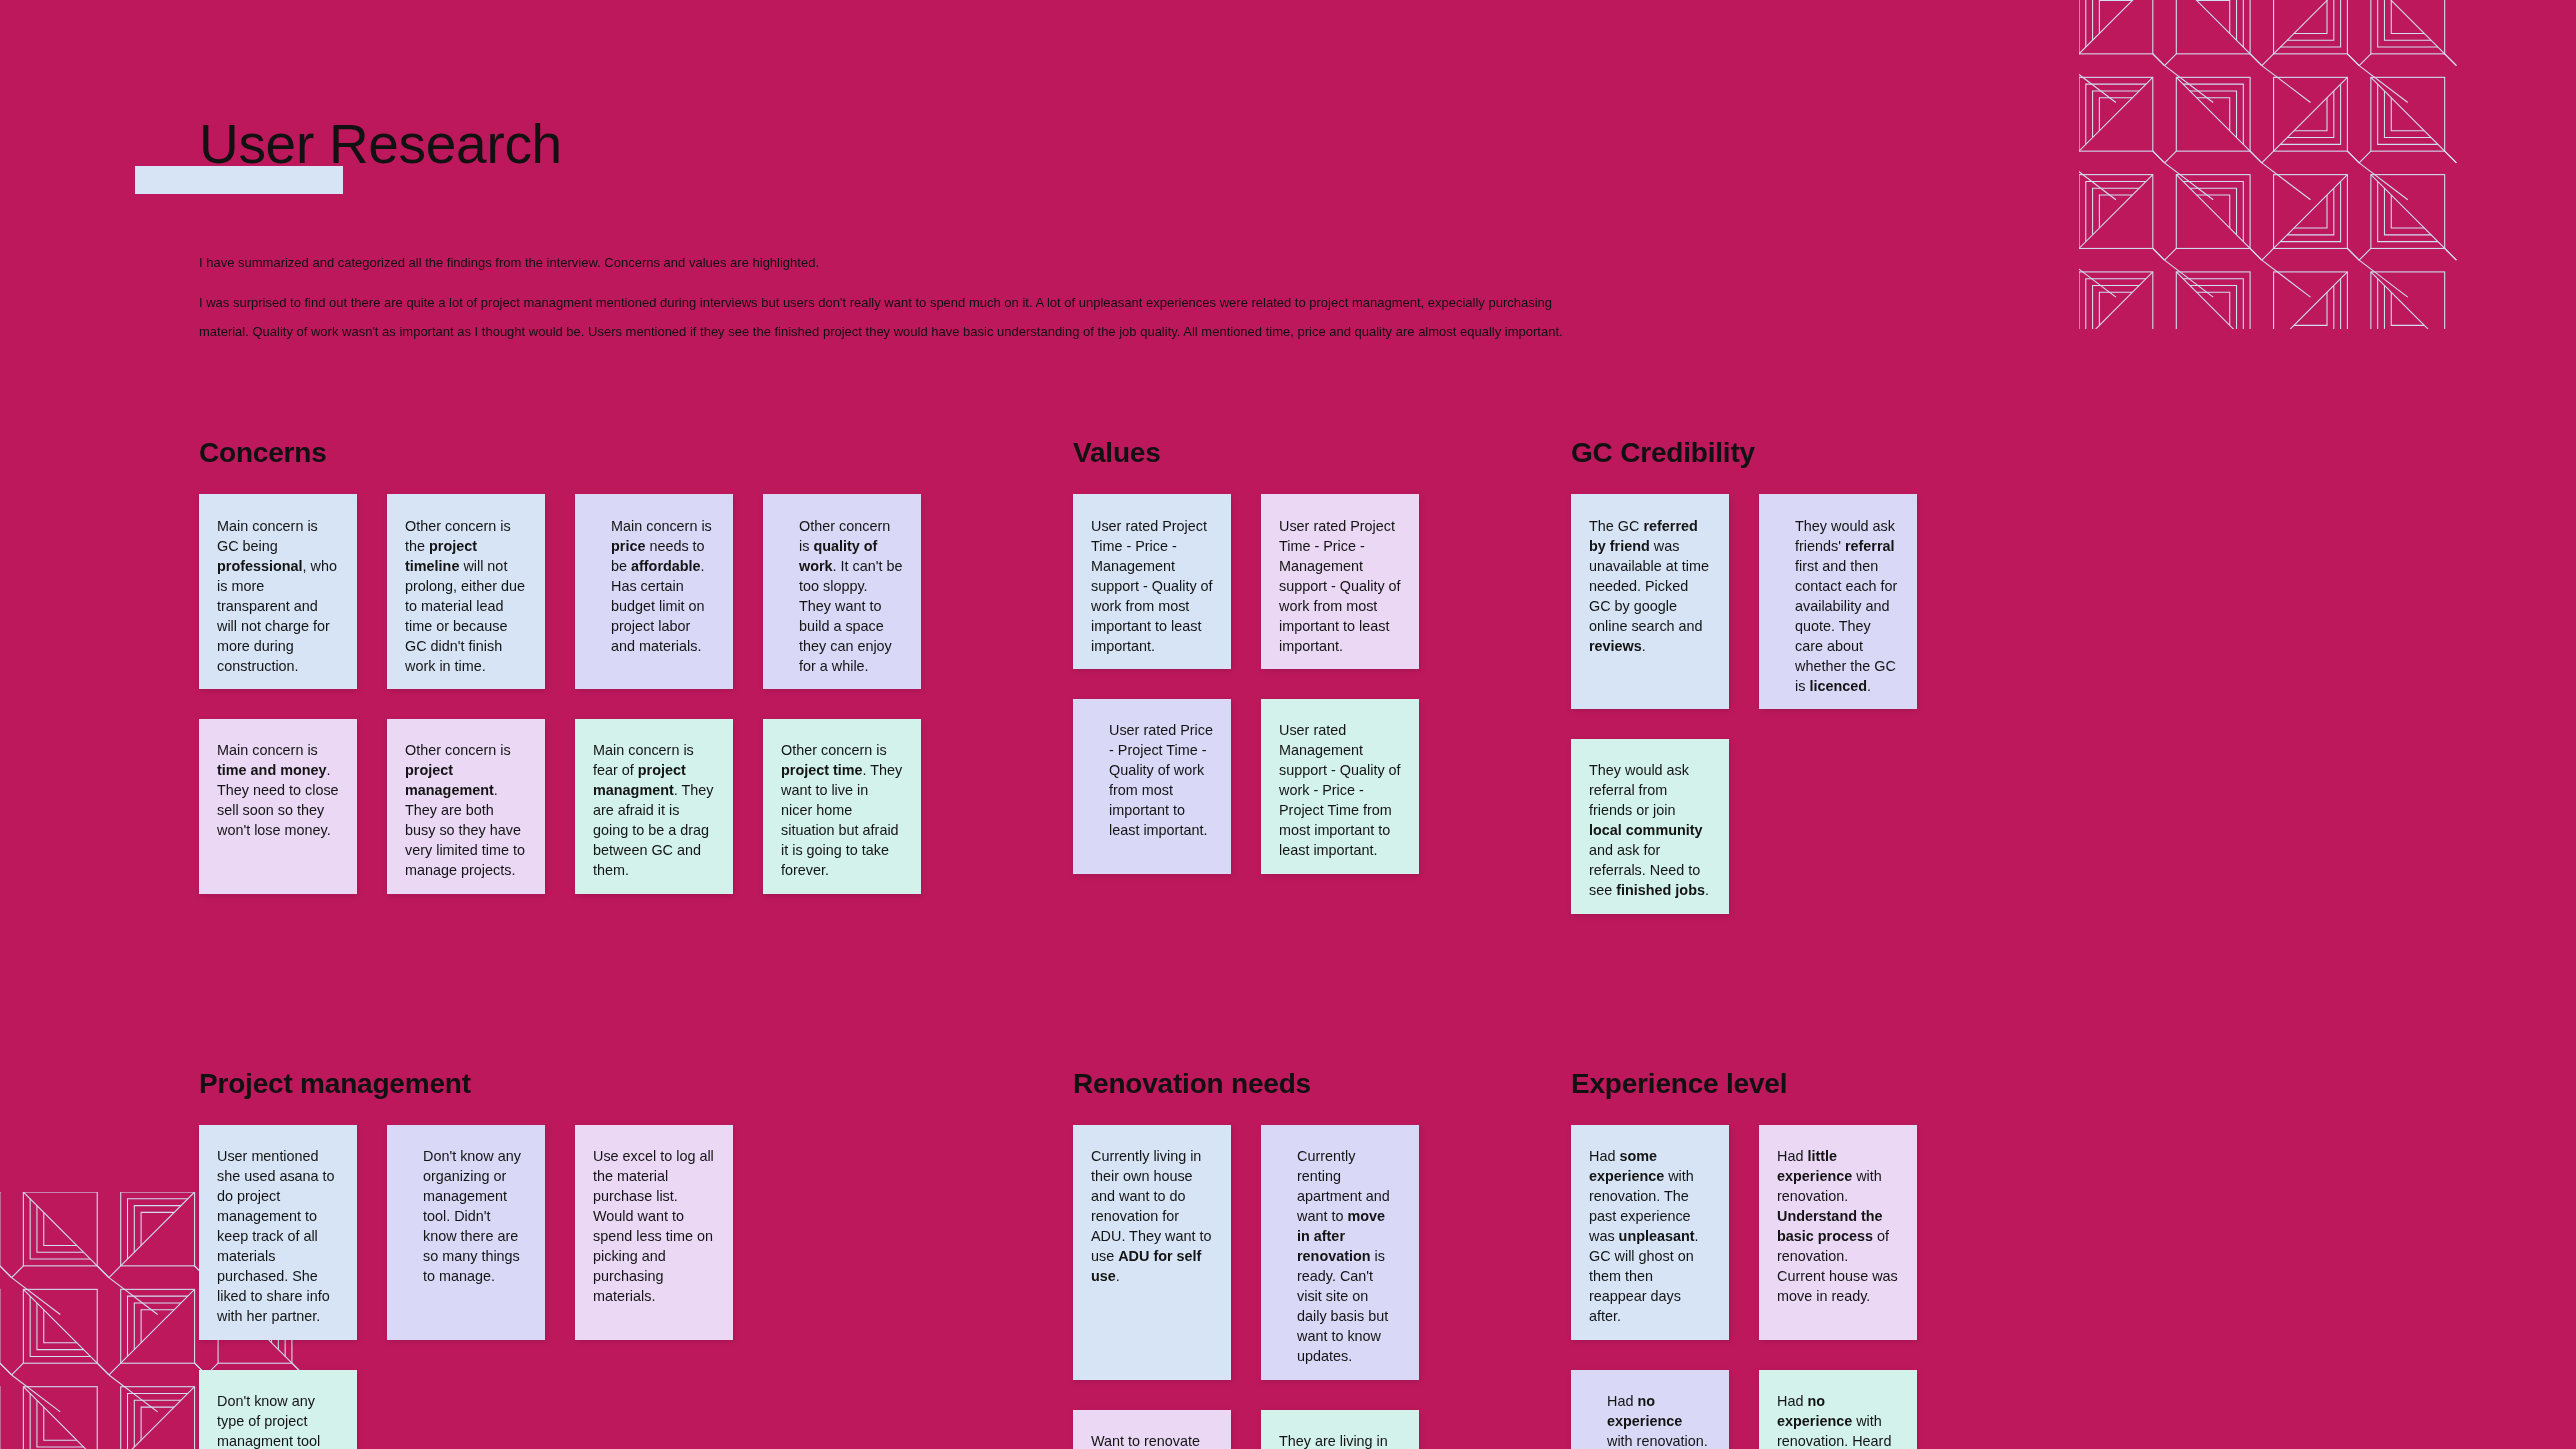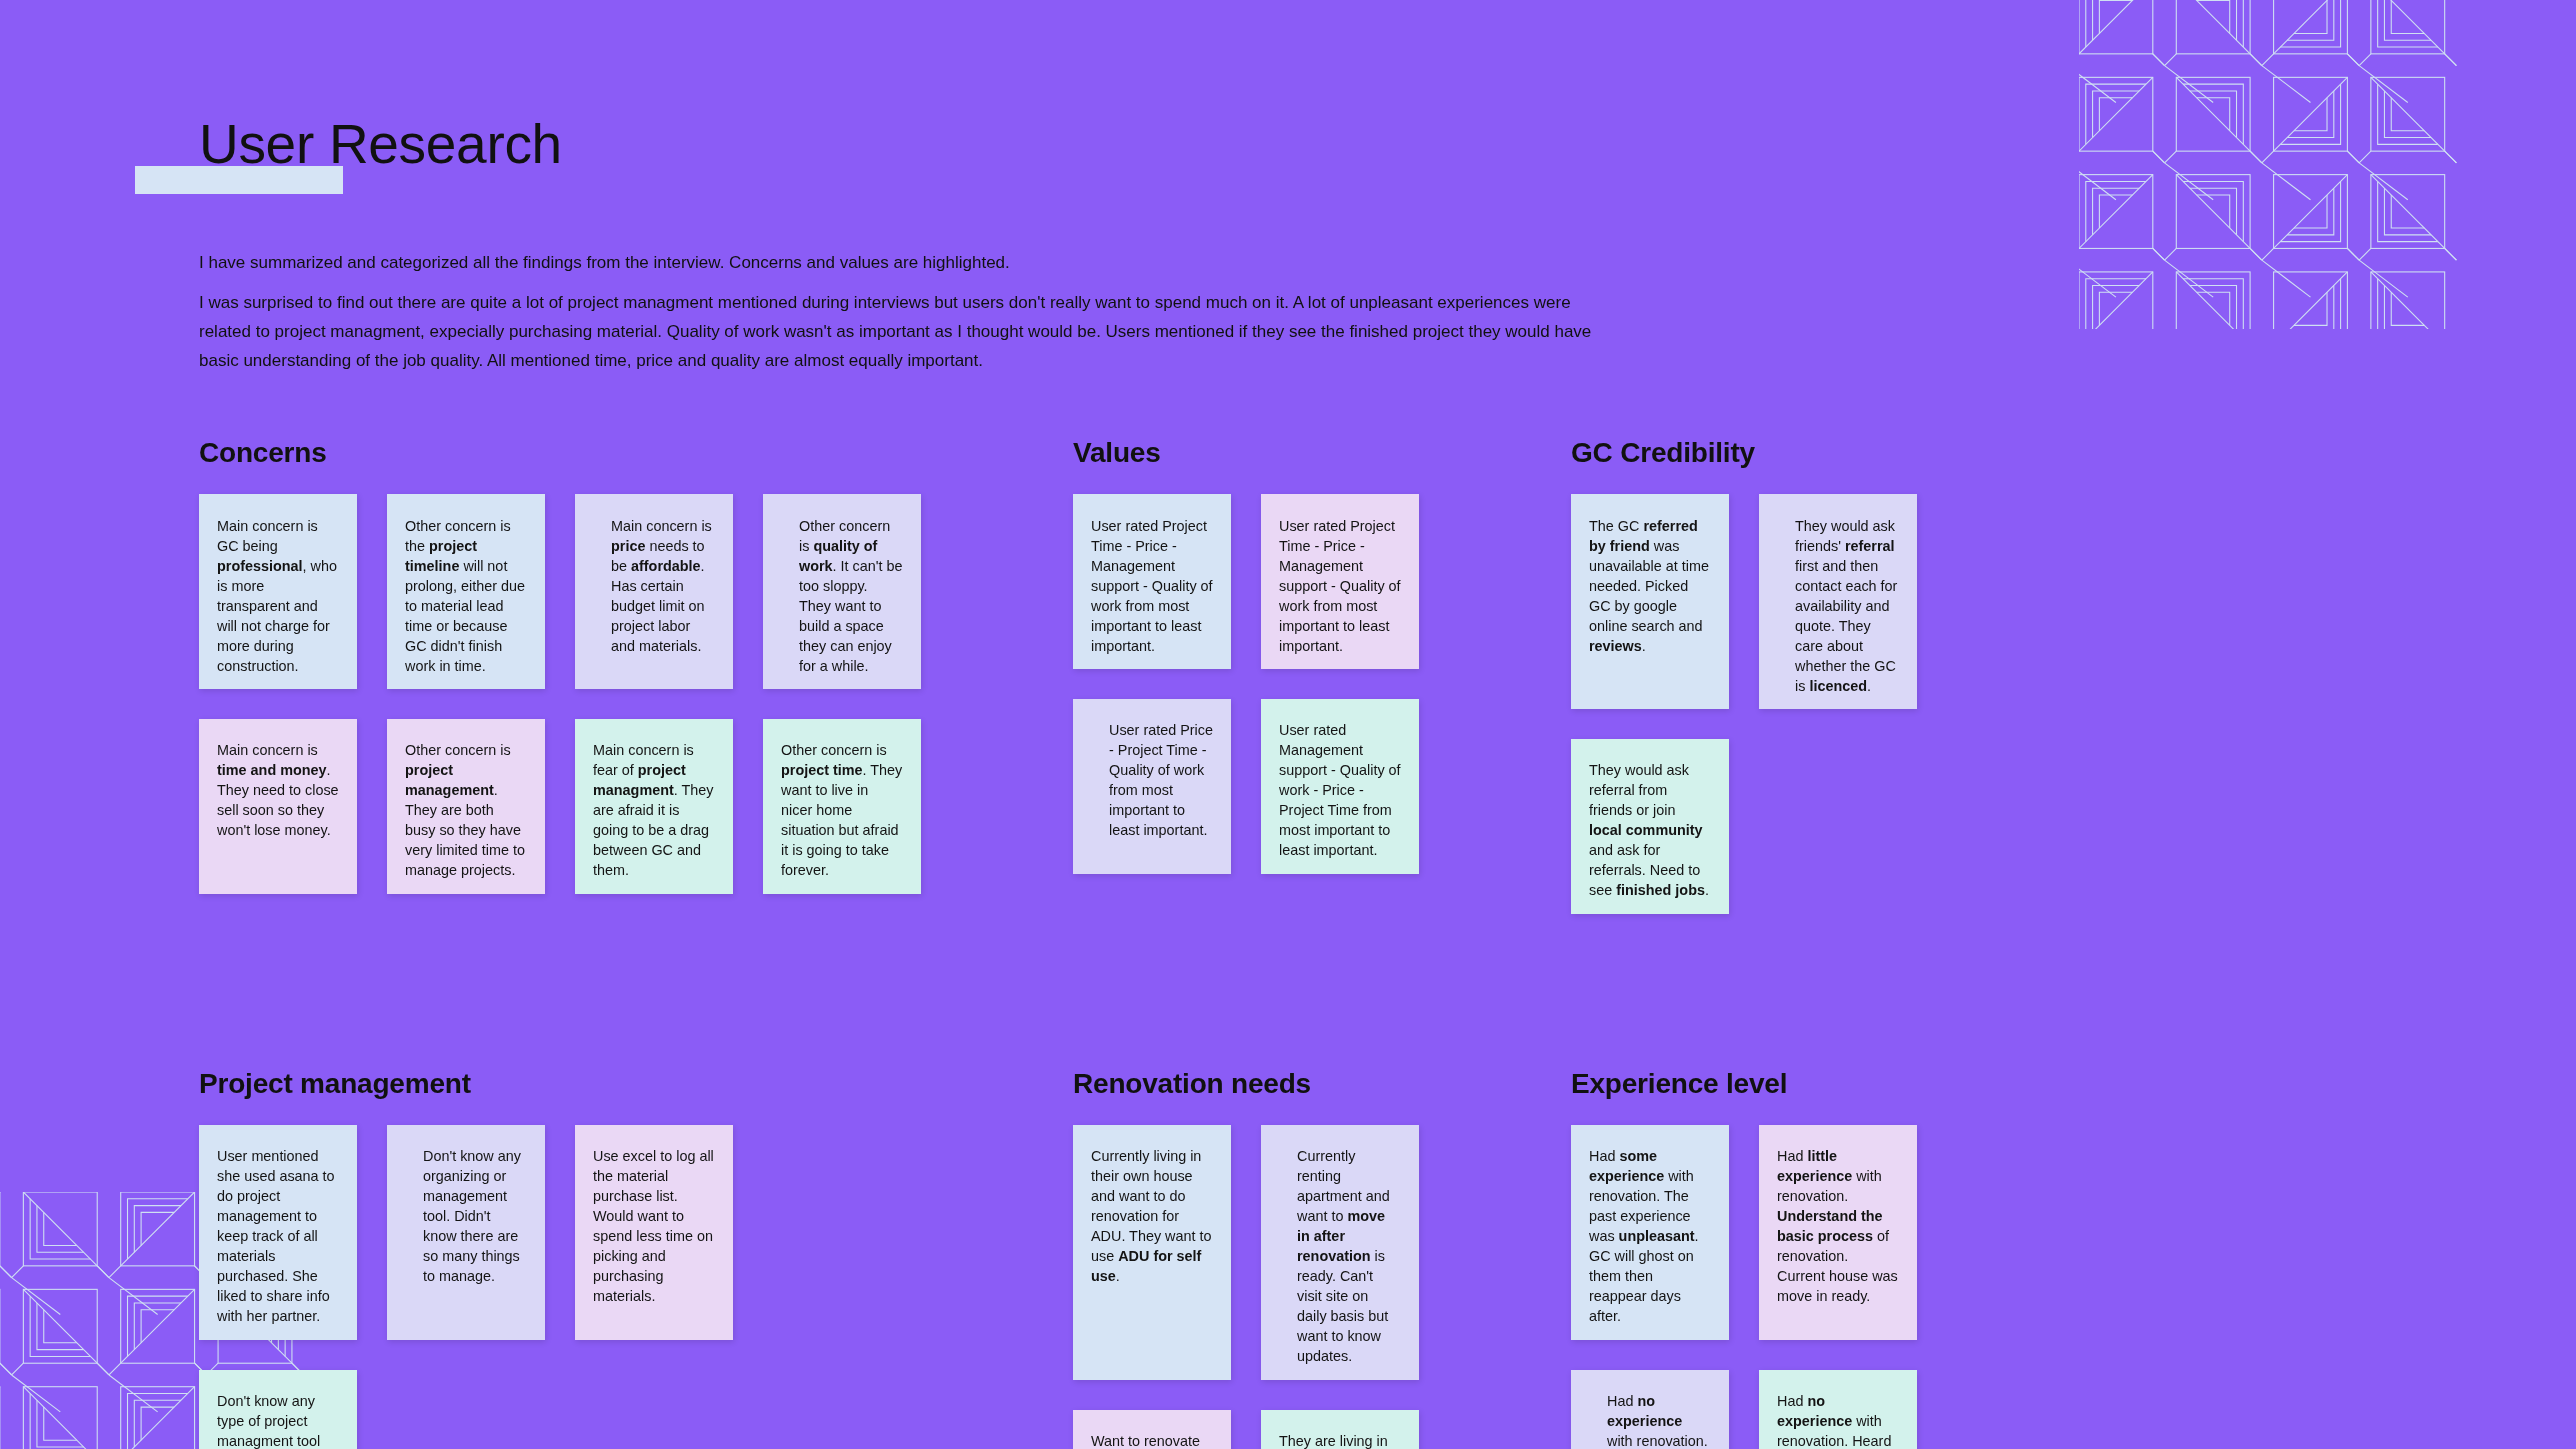--- a/index.html
+++ b/index.html
@@ -2,21 +2,21 @@
 <html style="font-size:10.7px"><head>
 <meta charset="utf-8">
 <style>
   * { box-sizing: border-box; margin: 0; padding: 0; }
   html, body {
     width: 2576px; height: 1449px;
     background: #ffffff;
     font-family: "Liberation Sans", sans-serif;
     overflow: hidden;
   }
-  #stage { position: relative; width: 2576px; height: 1449px; background: #8b5cf6; }
+  #stage { position: relative; width: 2576px; height: 1449px; background: #be185d; }
 
   
   .deco { position: absolute; opacity: 1; pointer-events: none; }
   .deco-tr { top: -20px; right: 81px; }
   .deco-bl { left: -74px; bottom: -27px; }
 
   
   .title-wrap { position: absolute; left: 199px; top: 117px; }
   .title-hl {
     position: absolute; left: -64px; top: 49px;
@@ -25,21 +25,21 @@
   .page-title {
     position: relative;
     font-size: 55px; font-weight: 400; color: #111;
     letter-spacing: -0.3px; line-height: 1;
     white-space: nowrap;
   }
 
   
   .intro { position: absolute; left: 199px; top: 248px; width: 1395px; }
   .intro p {
-    font-size: 17px; line-height: 29px; color: #111;
+    font-size: 13px; line-height: 29px; color: #111;
   }
   .intro p.p2 { margin-top: 11.4px; }
 
   
   .board { position: absolute; left: 199px; top: 439px; width: 1811px; }
   .row { display: flex; }
   .row.r2 { margin-top: 126px; }
   .col { flex: 0 0 auto; }
   .col.c1 { width: 874px; }
   .col.c2 { width: 498px; }

